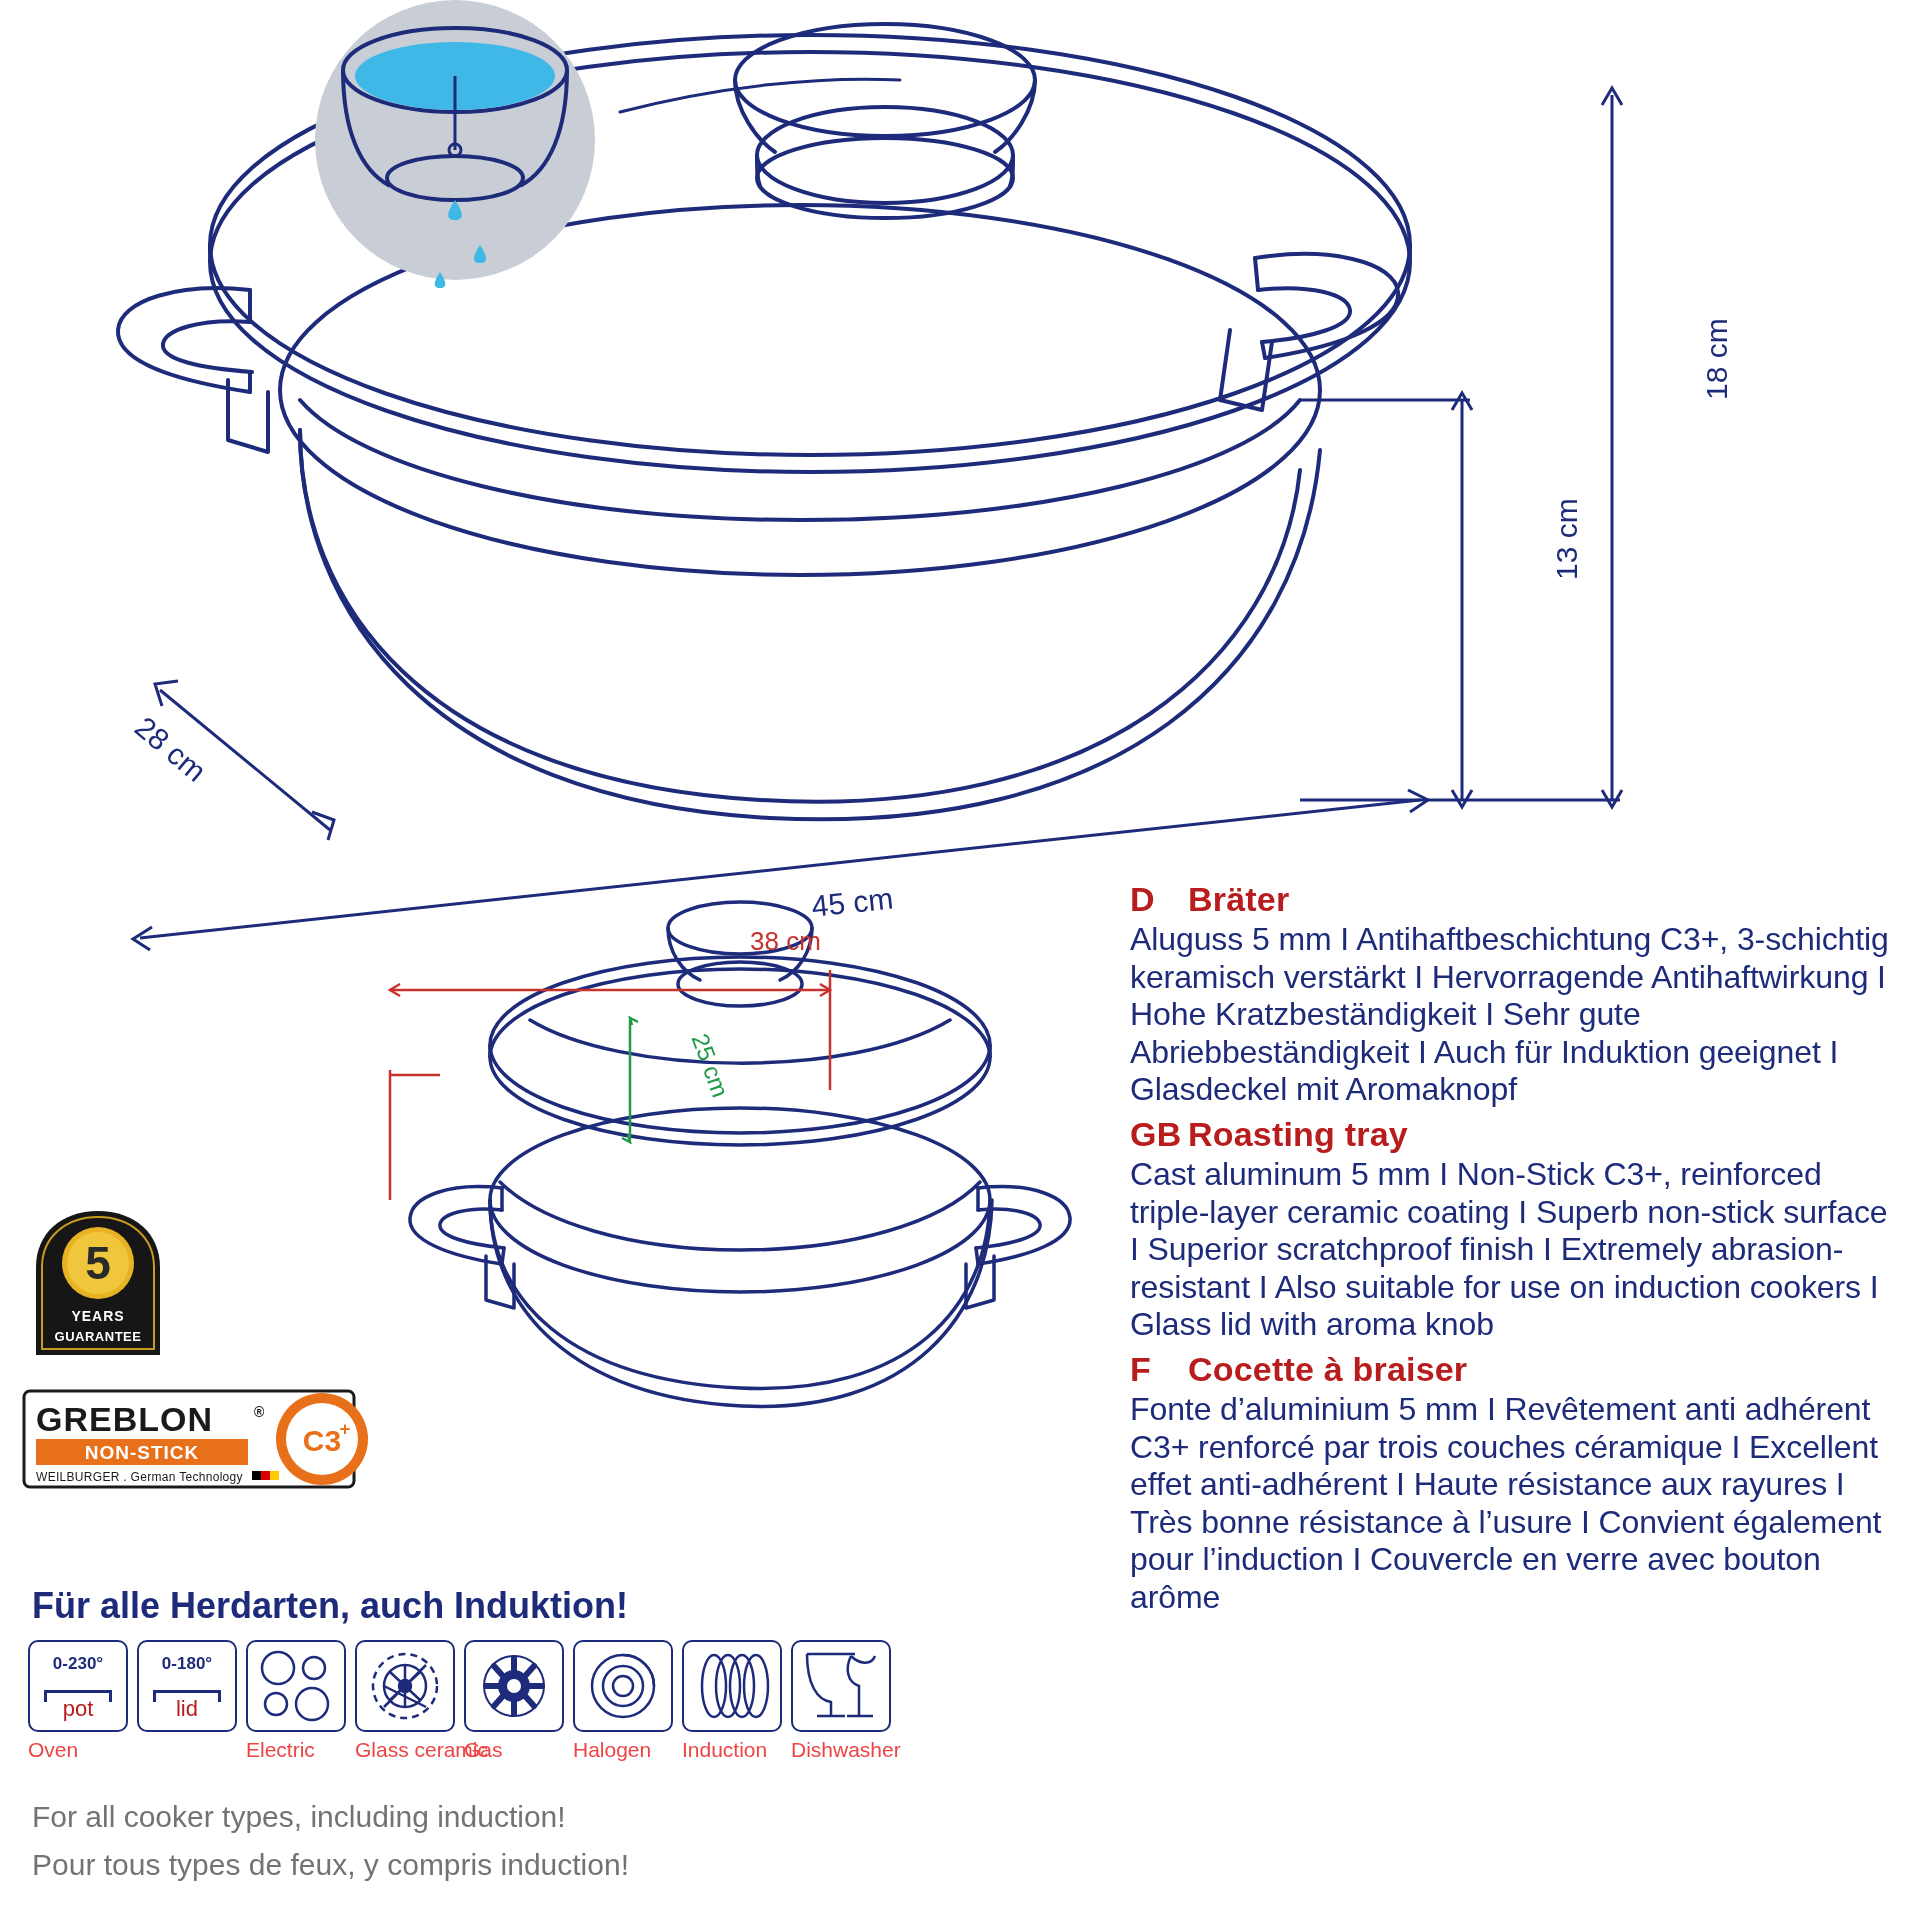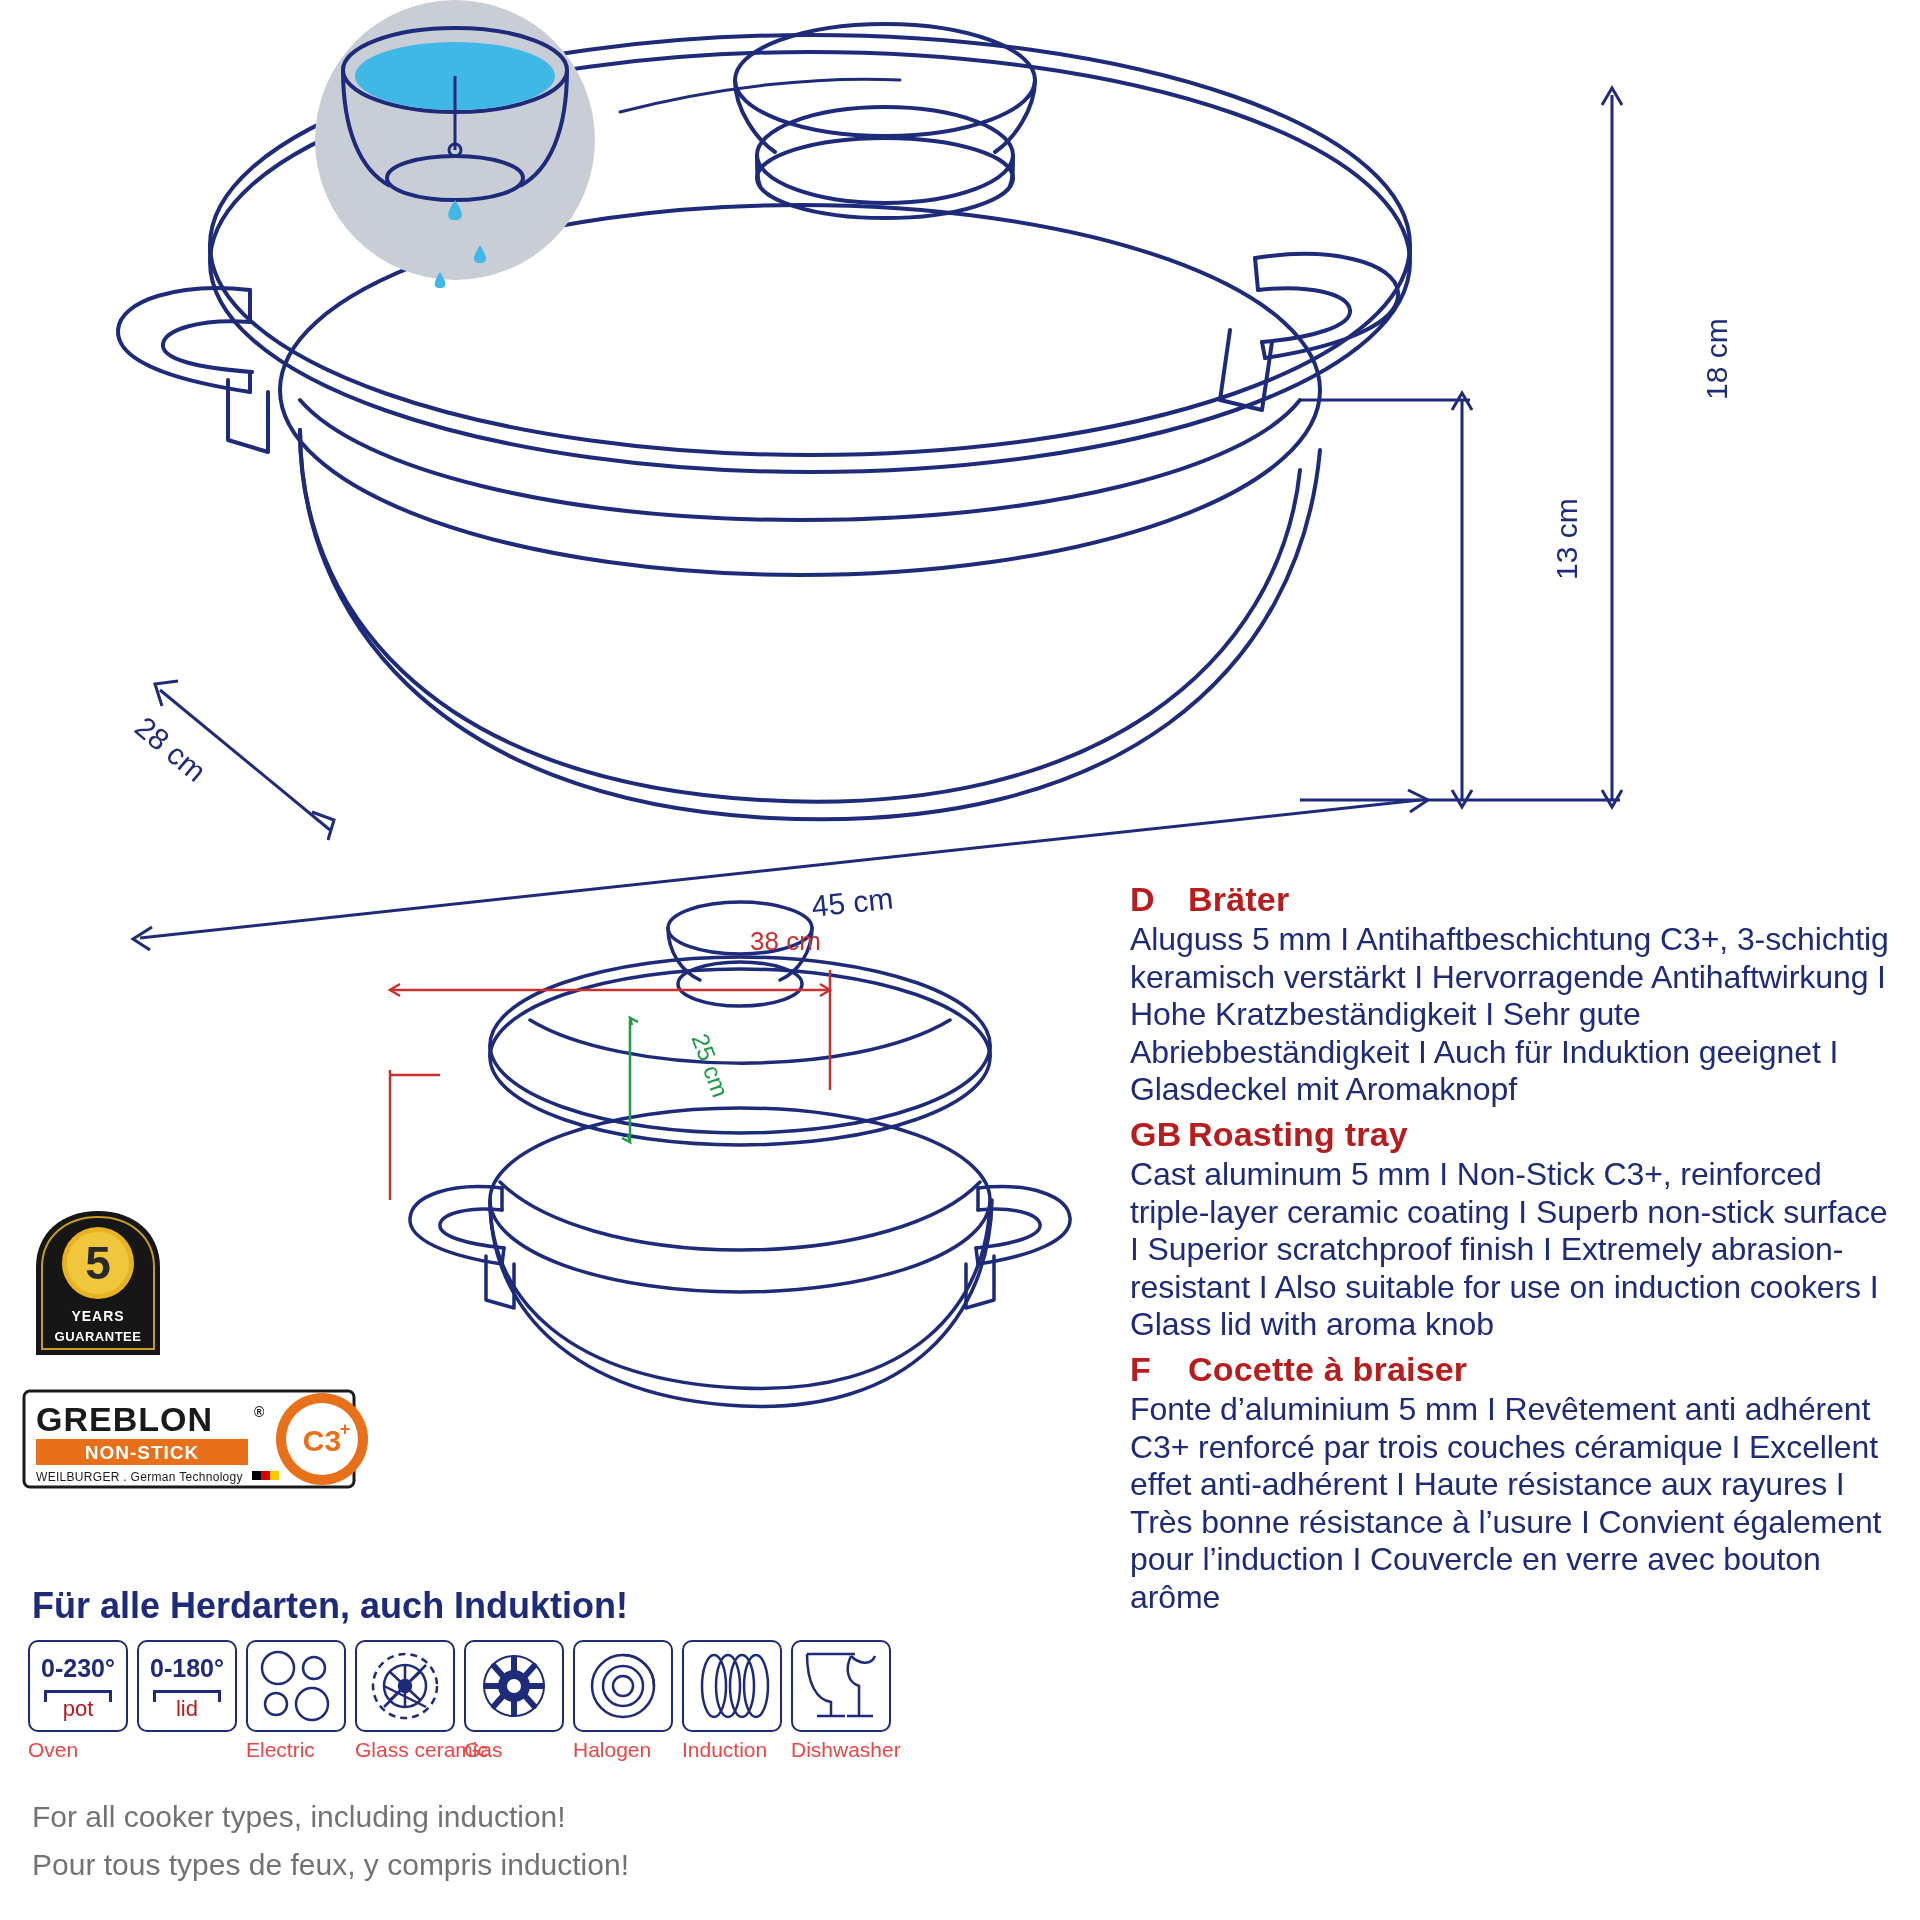--- a/index.html
+++ b/index.html
@@ -73,21 +73,21 @@
   }
   .icon-caption{
     text-align:left;
     font-size:21px;
     color:#ef4444;
     margin-top:6px;
     white-space:nowrap;
   }
   .temp-top{
     position:absolute;left:0;right:0;top:12px;
-    text-align:center;font-size:25px;font-weight:bold;color:#1d2b7a;
+    text-align:center;font-size:17px;font-weight:bold;color:#1d2b7a;
   }
   .temp-line{
     position:absolute;left:14px;right:14px;top:48px;
     border-top:3px solid #1d2b7a;
   }
   .temp-sub{
     position:absolute;left:0;right:0;top:54px;
     text-align:center;font-size:22px;color:#b91c1c;
   }
   .temp-tick-l,.temp-tick-r{

